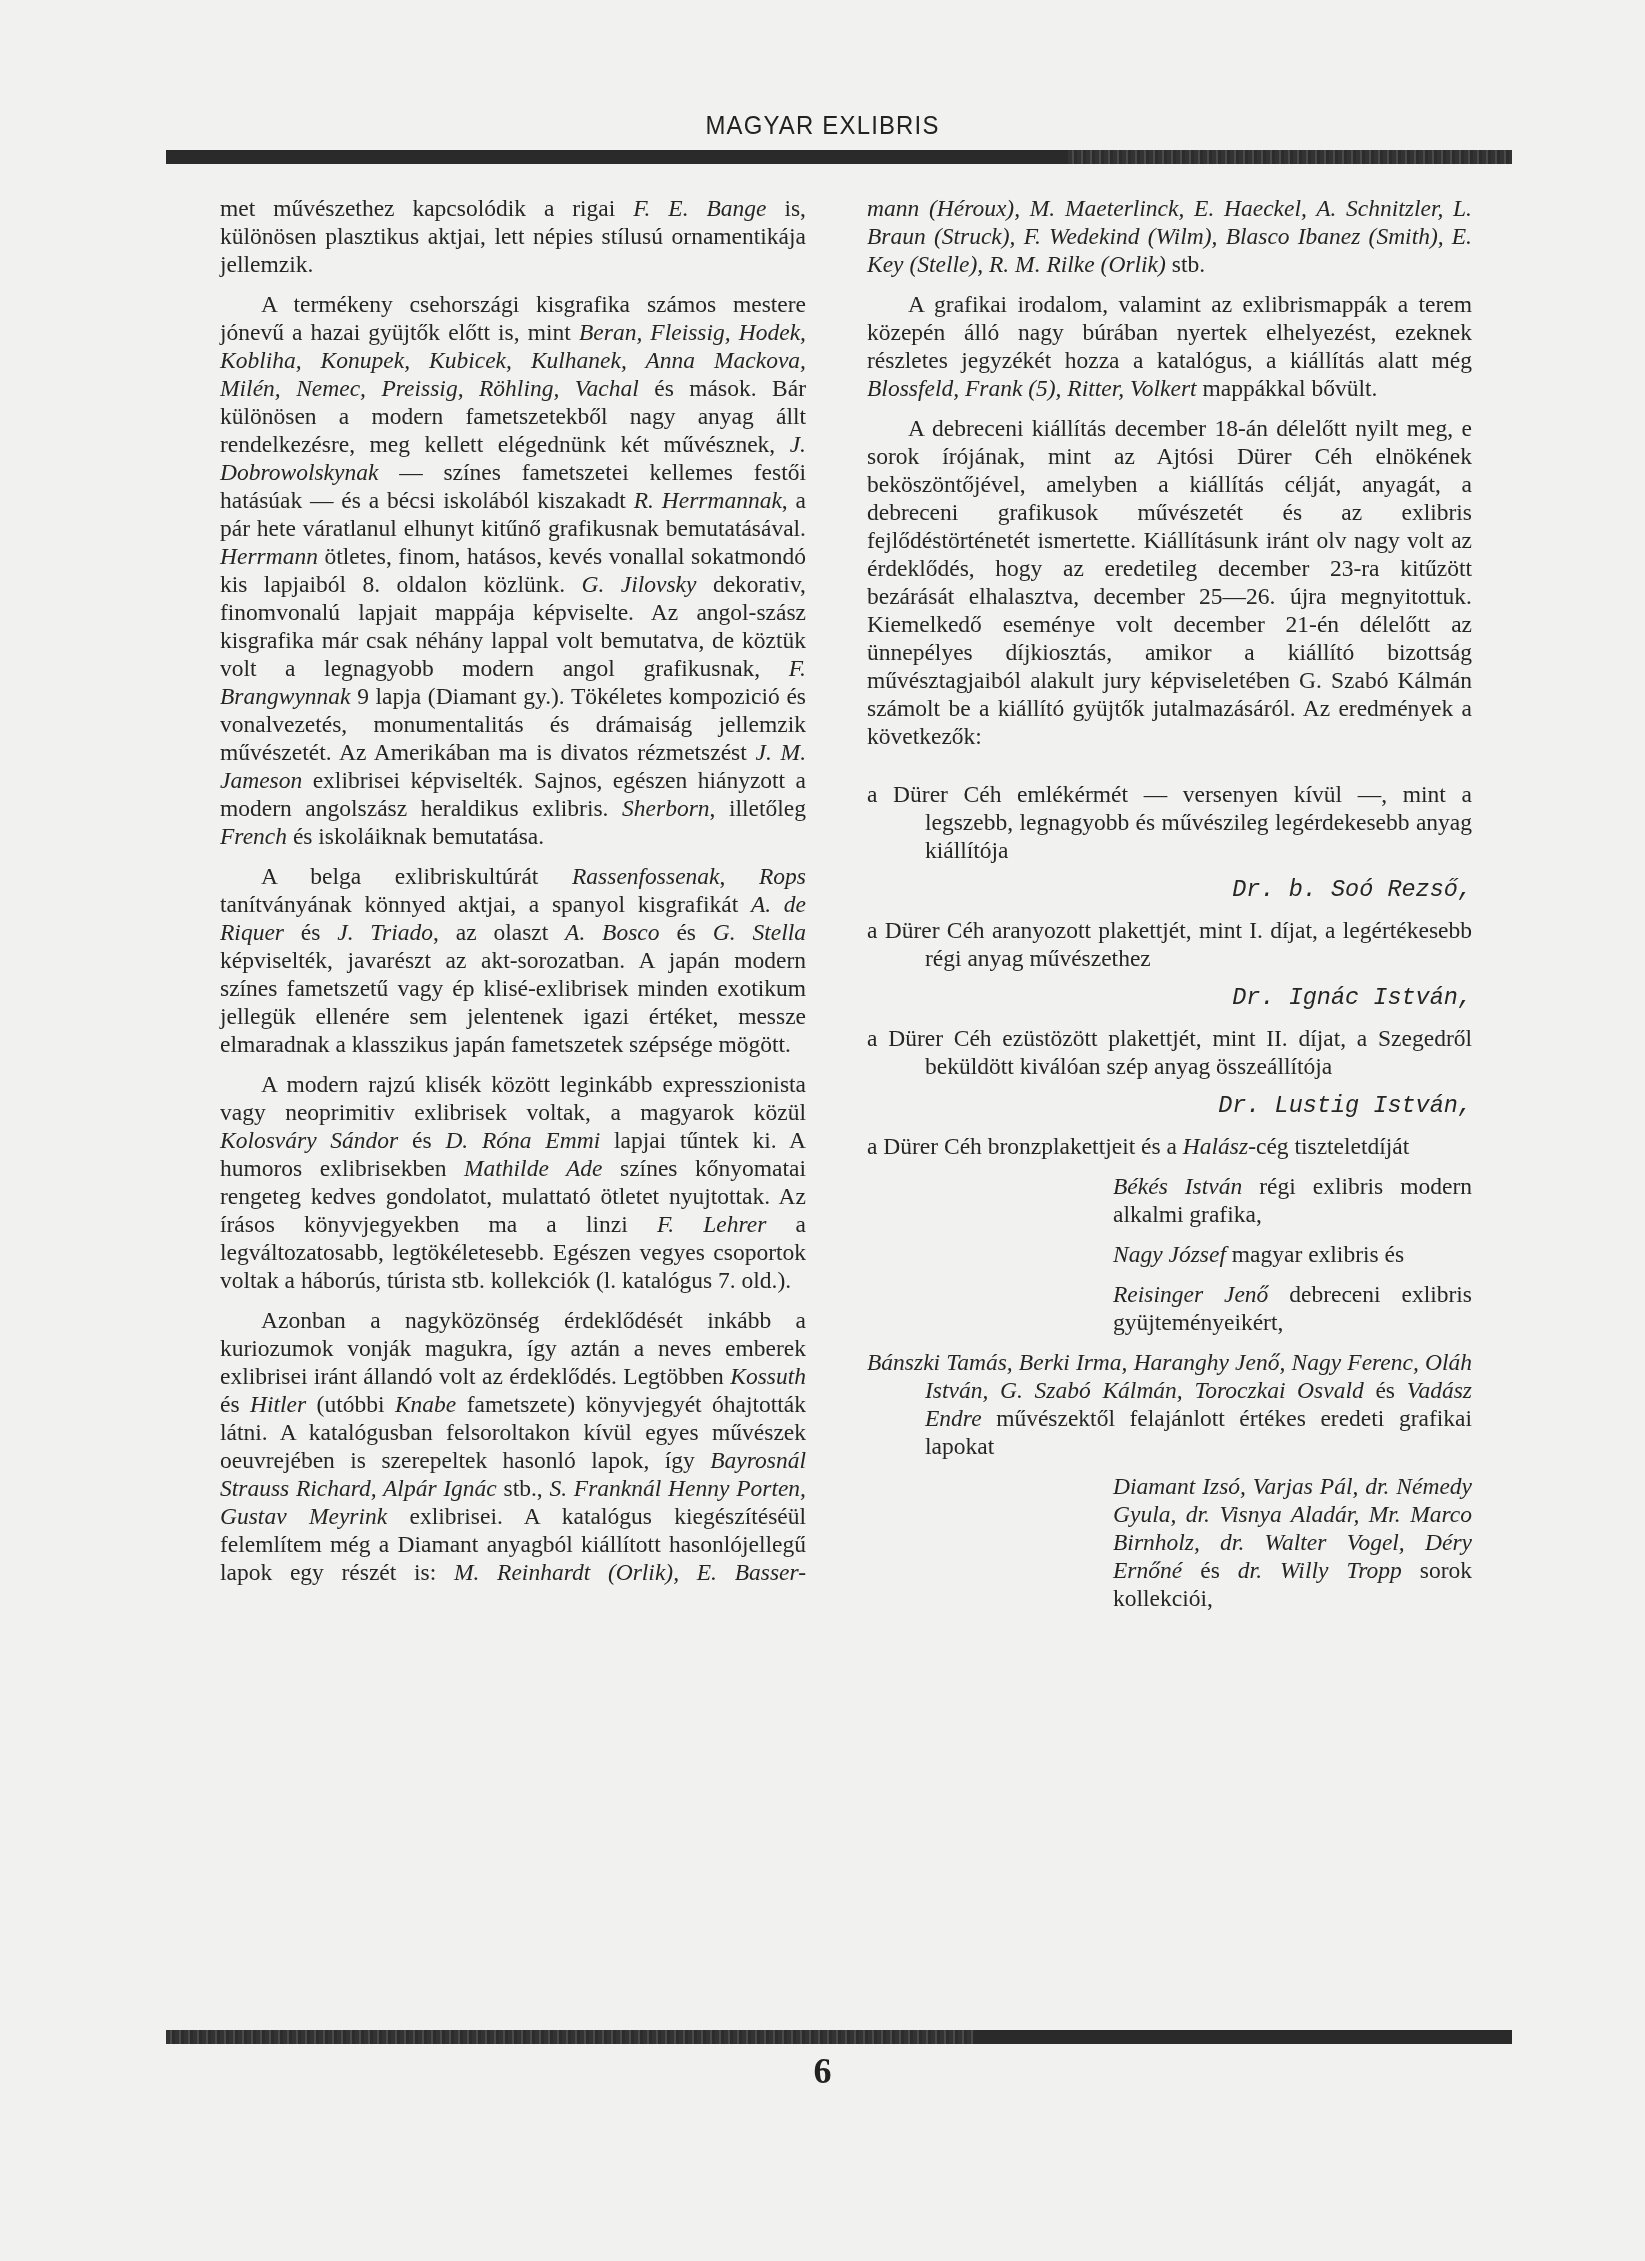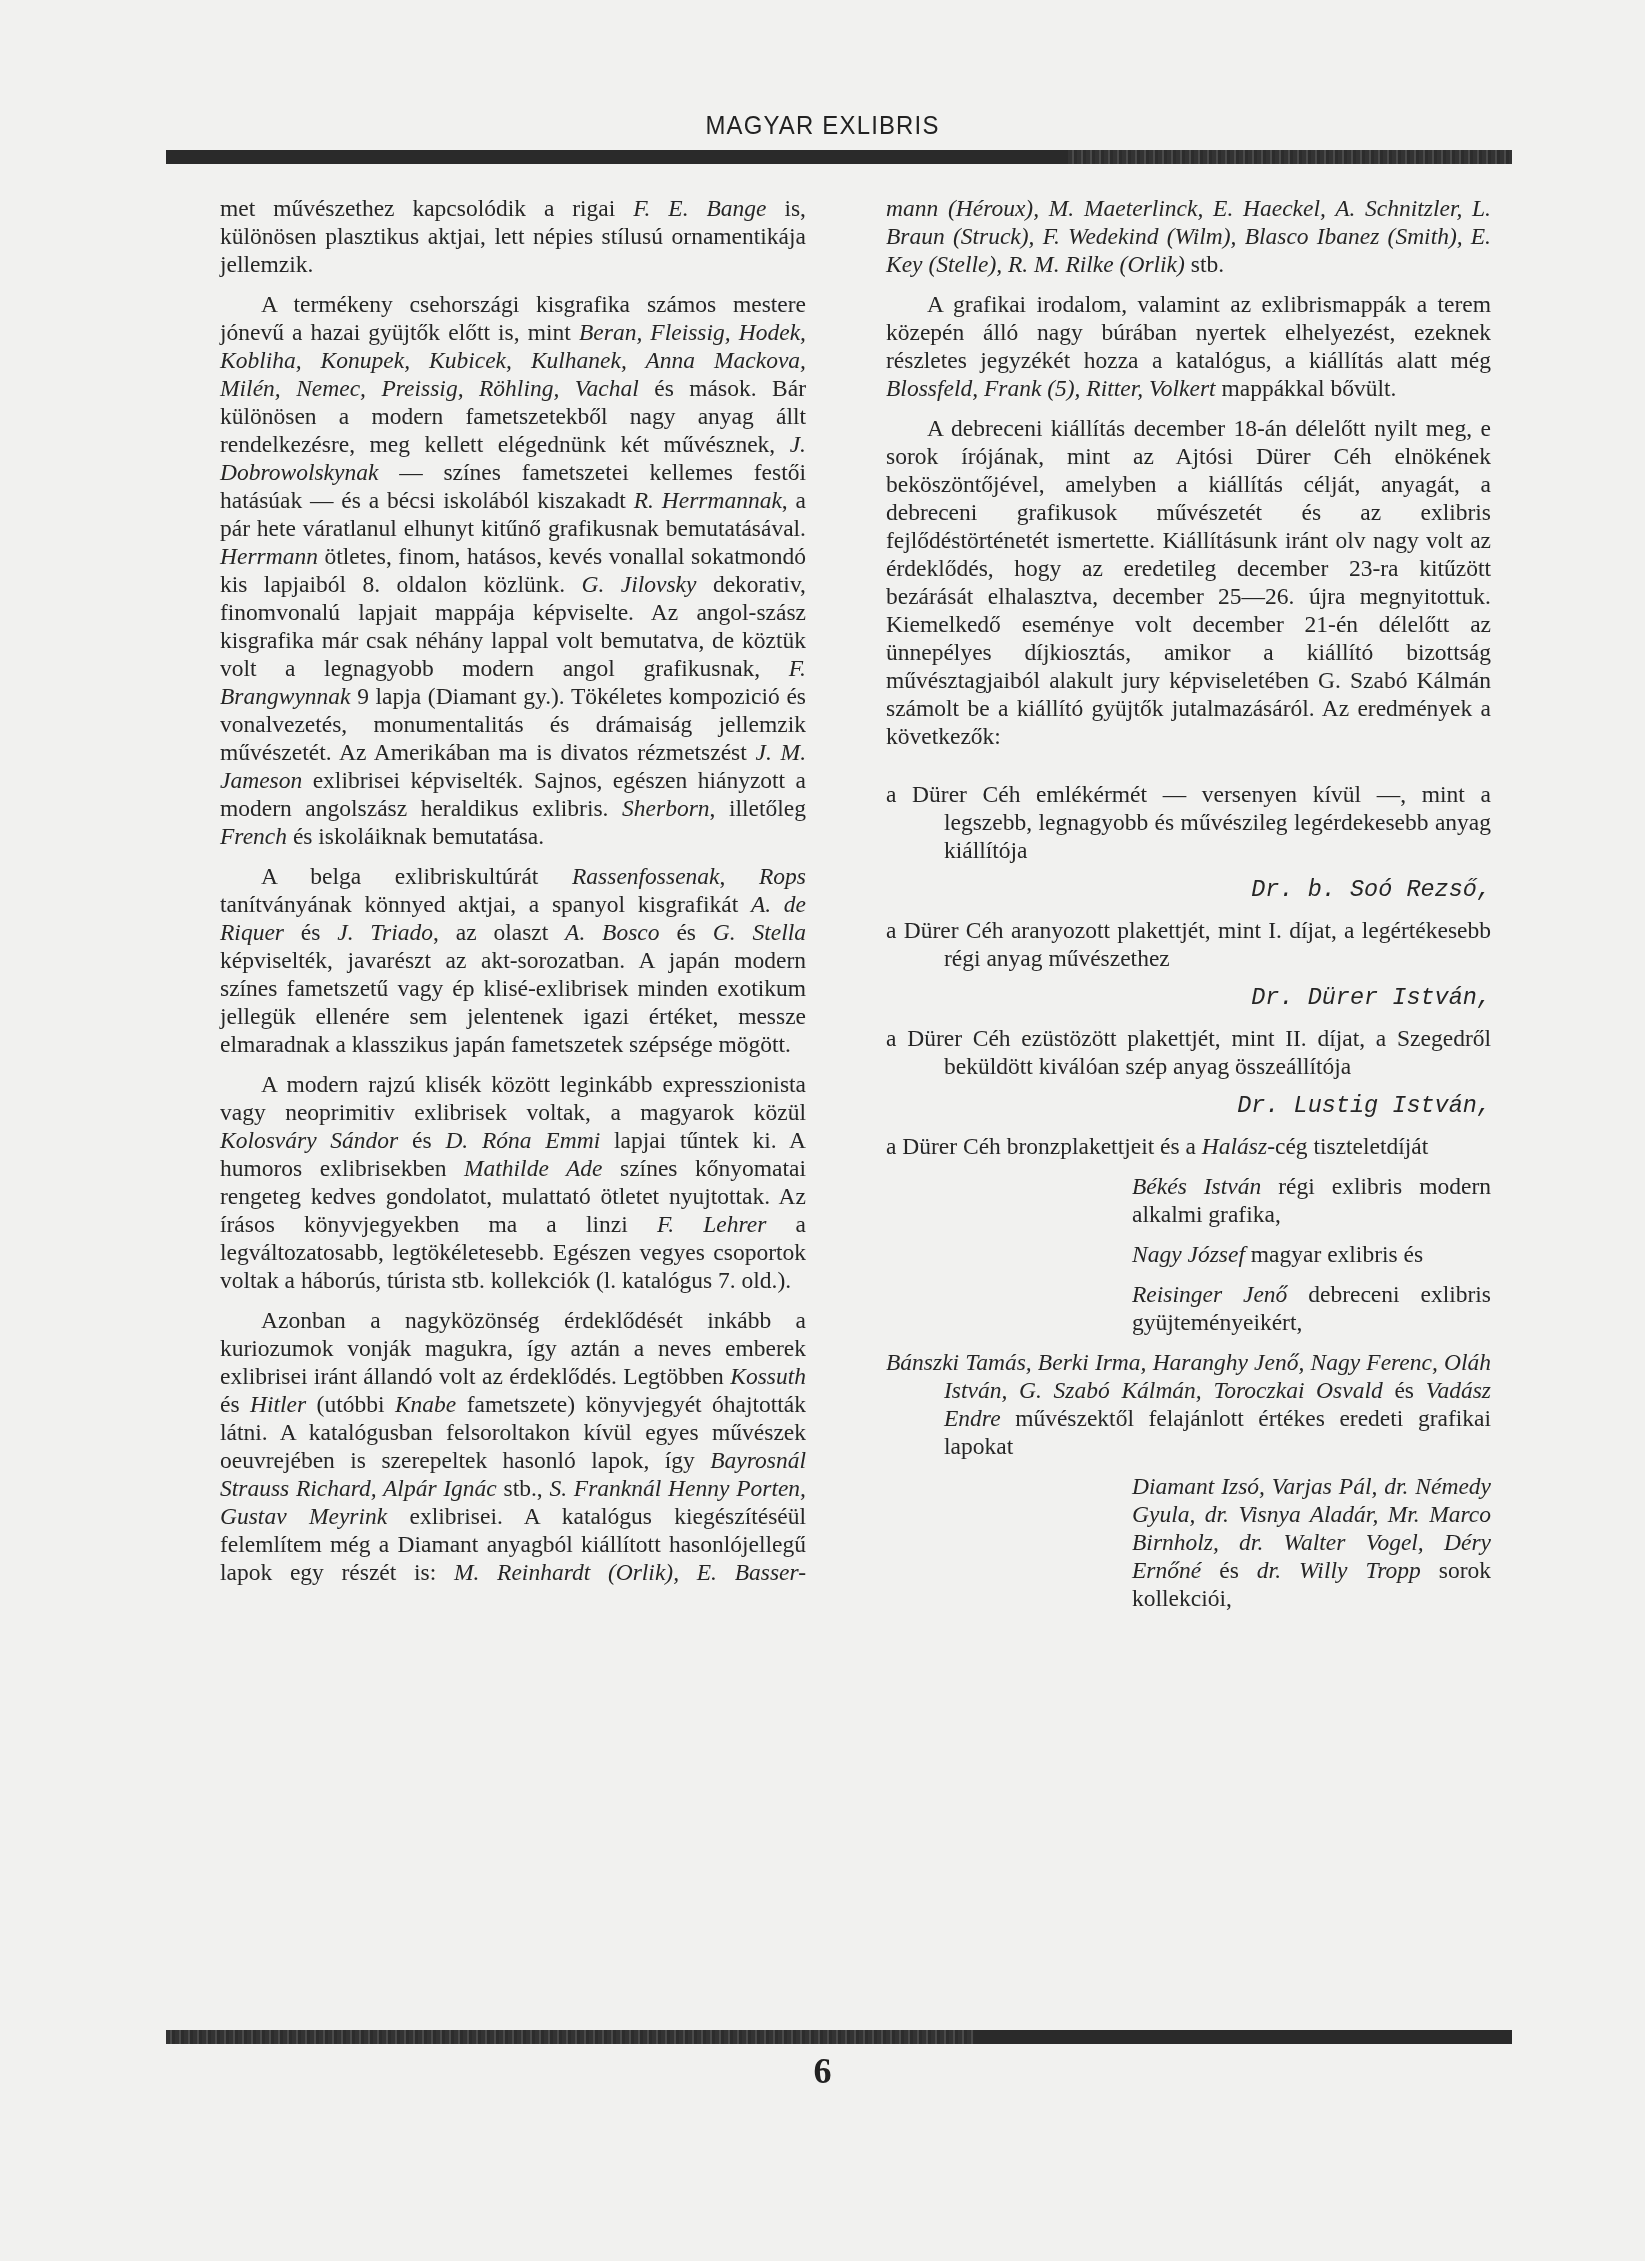--- a/index.html
+++ b/index.html
@@ -7,21 +7,21 @@
        font-family:"Liberation Serif","DejaVu Serif",serif;color:#262626;}
   .header-title{position:absolute;left:0;width:1645px;top:110px;text-align:center;
        font-family:"Liberation Sans","DejaVu Sans",sans-serif;font-size:26px;letter-spacing:1.3px;
        transform:scaleX(0.92);color:#222;}
   .rule{position:absolute;left:166px;width:1346px;height:14px;background:#2a2a2a;}
   .rule.top{top:150px;}
   .rule.bottom{top:2030px;}
   .rule .tex{position:absolute;right:0;top:0;height:100%;width:33%;background:repeating-linear-gradient(90deg,#333 0 3.9px,#4a4a4a 3.9px 5.8px,#2c2c2c 5.8px 9px);}
   .col{position:absolute;top:182px;font-size:23.5px;line-height:28px;text-align:justify;}
   .col.left{left:208px;width:610px;}
-  .col.right{left:874px;width:629px;}
+  .col.right{left:855px;width:629px;}
   .col p{margin:12px;}
   .col p.ind{text-indent:41px;}
   .col p.ja{text-align-last:justify;}
   i{font-style:italic;}
   .award{margin:0;}
   .award .lead{padding-left:58px;text-indent:-58px;text-align:justify;}
   .award .recip{padding-left:245px;text-align:right;font-family:Liberation Mono, monospace;}
   .award .recipj{padding-left:246px;text-align:justify;}
   .page-number{position:absolute;top:2050px;left:0;width:1645px;text-align:center;
        font-size:36px;font-weight:bold;color:#222;}
@@ -47,21 +47,21 @@
   <p><i>mann (Héroux), M. Maeterlinck, E. Haeckel, A. Schnitzler, L. Braun (Struck), F. Wedekind (Wilm), Blasco Ibanez (Smith), E. Key (Stelle), R. M. Rilke (Orlik)</i><span> stb.</span></p>
   <p class="ind"><span>A grafikai irodalom, valamint az exlibrismappák a terem közepén álló nagy búrában nyertek elhelyezést, ezeknek részletes jegyzékét hozza a katalógus, a kiállítás alatt még </span><i>Blossfeld, Frank (5), Ritter, Volkert</i><span> mappákkal bővült.</span></p>
   <p class="ind">A debreceni kiállítás december 18-án délelőtt nyilt meg, e sorok írójának, mint az Ajtósi Dürer Céh elnökének beköszöntőjével, amelyben a kiállítás célját, anyagát, a debreceni grafikusok művészetét és az exlibris fejlődéstörténetét ismertette. Kiállításunk iránt olv nagy volt az érdeklődés, hogy az eredetileg december 23-ra kitűzött bezárását elhalasztva, december 25—26. újra megnyitottuk. Kiemelkedő eseménye volt december 21-én délelőtt az ünnepélyes díjkiosztás, amikor a kiállító bizottság művésztagjaiból alakult jury képviseletében G. Szabó Kálmán számolt be a kiállító gyüjtők jutalmazásáról. Az eredmények a következők:</p>
   <div class="gap"></div>
   <div class="award">
     <p class="lead">a Dürer Céh emlékérmét — versenyen kívül —, mint a legszebb, legnagyobb és művészileg legérdekesebb anyag kiállítója</p>
     <p class="recip"><i>Dr. b. Soó Rezső,</i></p>
   </div>
   <div class="award">
     <p class="lead">a Dürer Céh aranyozott plakettjét, mint I. díjat, a legértékesebb régi anyag művészethez</p>
-    <p class="recip"><i>Dr. Dürer István,</i></p>
+    <p class="recip"><i>Dr. Ignác István,</i></p>
   </div>
   <div class="award">
     <p class="lead">a Dürer Céh ezüstözött plakettjét, mint II. díjat, a Szegedről beküldött kiválóan szép anyag összeállítója</p>
     <p class="recip"><i>Dr. Lustig István,</i></p>
   </div>
   <div class="award">
     <p class="lead"><span>a Dürer Céh bronzplakettjeit és a </span><i>Halász</i><span>-cég tiszteletdíját</span></p>
     <p class="recipj"><i>Békés István</i><span> régi exlibris modern alkalmi grafika,</span></p>
     <p class="recipj"><i>Nagy József</i><span> magyar exlibris és</span></p>
     <p class="recipj"><i>Reisinger Jenő</i><span> debreceni exlibris gyüjteményeikért,</span></p>

